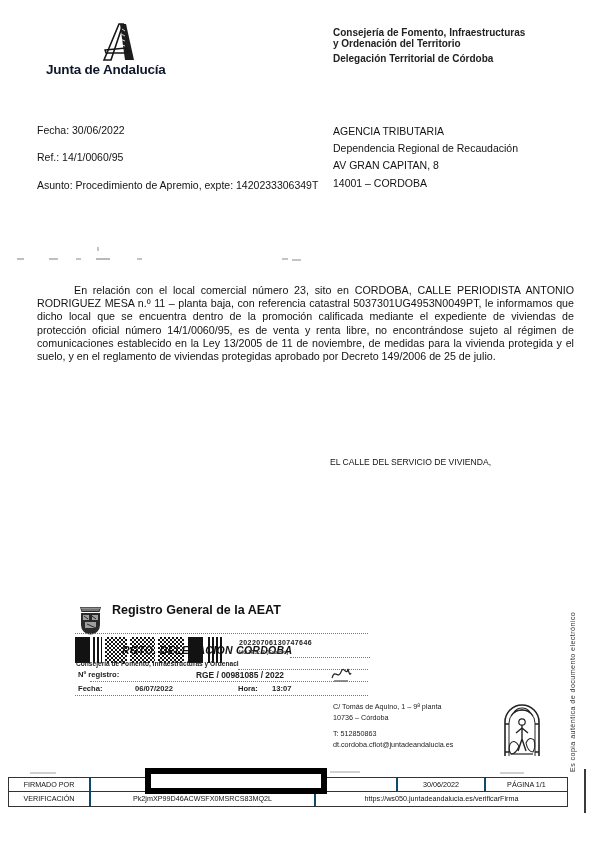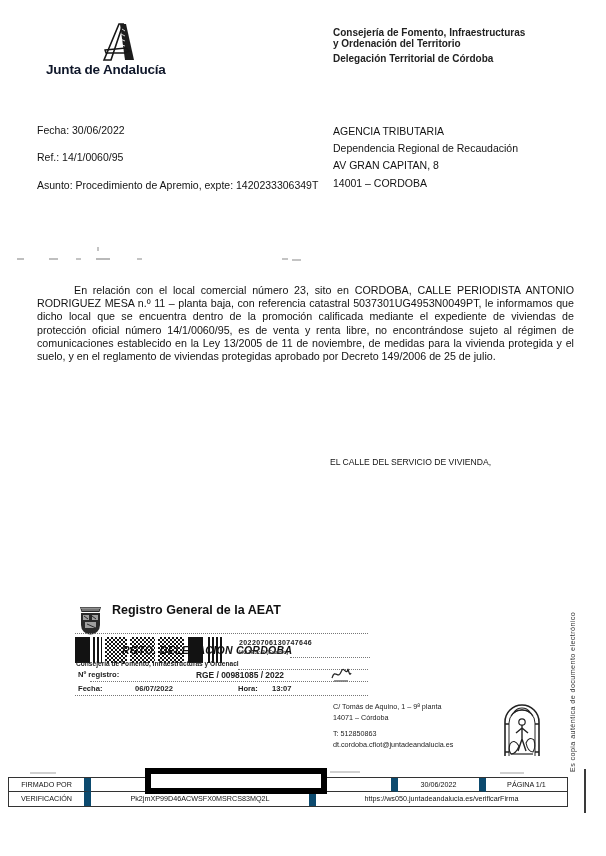--- a/index.html
+++ b/index.html
@@ -37,21 +37,21 @@
   .contact-line{font-size:7.2px;color:#222;line-height:10.5px;}
   
   .side-note{
     writing-mode:vertical-rl;transform:rotate(180deg);
     font-size:7.2px;color:#333;letter-spacing:0.4px;white-space:nowrap;
   }
   
   .ft{font-size:7.2px;color:#111;}
   .ft-cell{
     position:absolute;box-sizing:border-box;text-align:center;
-    border-right:7px solid #0c4a6e;line-height:14px;overflow:hidden;white-space:nowrap;
+    border-right:2px solid #0c4a6e;line-height:14px;overflow:hidden;white-space:nowrap;
   }
   .redaction{border:6px solid #000;background:#fff;box-sizing:border-box;}
   .artifact{background:#8a8a8a;}
 </style>
 </head>
 <body>
 
 <div class="page">
 
   <svg class="abs" style="left:92px;top:20px;" width="48" height="44" viewBox="0 0 48 44">
@@ -134,21 +134,21 @@
 
   <div class="abs stamp-small" style="left:78px;top:684px;">Fecha:</div>
   <div class="abs stamp-small" style="left:135px;top:684px;">06/07/2022</div>
   <div class="abs stamp-small" style="left:226px;top:684px;margin-left:12px;">Hora:</div>
   <div class="abs stamp-small" style="left:272px;top:684px;">13:07</div>
   <div class="abs dotline" style="left:90px;top:681px;width:278px;"></div>
   <div class="abs dotline" style="left:75px;top:695px;width:293px;"></div>
 
   <div class="abs" style="left:333px;top:702px;">
     <div class="contact-line">C/ Tomás de Aquino, 1 – 9ª planta</div>
-    <div class="contact-line">14071 – Córdoba</div>
+    <div class="contact-line">10736 – Córdoba</div>
     <div class="contact-line" style="height:6px;"></div>
     <div class="contact-line">T: 512850863</div>
     <div class="contact-line">dt.cordoba.cfiot@juntadeandalucia.es</div>
   </div>
 
   <svg class="abs" style="left:497px;top:700px;" width="50" height="62" viewBox="0 0 50 62">
     <path d="M8 56 V22 A17 17 0 0 1 42 22 V56" fill="none" stroke="#222" stroke-width="1.6"></path>
     <path d="M12 56 V23 A13 13 0 0 1 38 23 V56" fill="none" stroke="#222" stroke-width="1"></path>
     <path d="M14 16 A13 13 0 0 1 36 16 M17 12 A10 10 0 0 1 33 12" fill="none" stroke="#222" stroke-width="1.2"></path>
     <path d="M8 24 h4 M38 24 h4 M8 52 h4 M38 52 h4" stroke="#222" stroke-width="1.4"></path>

